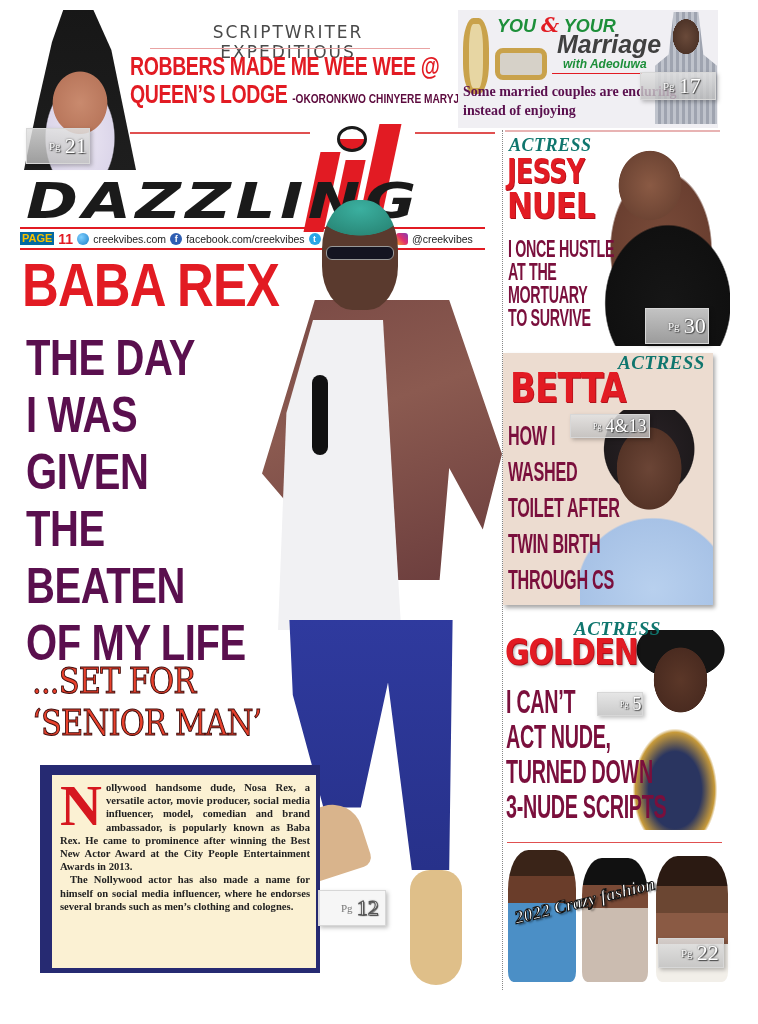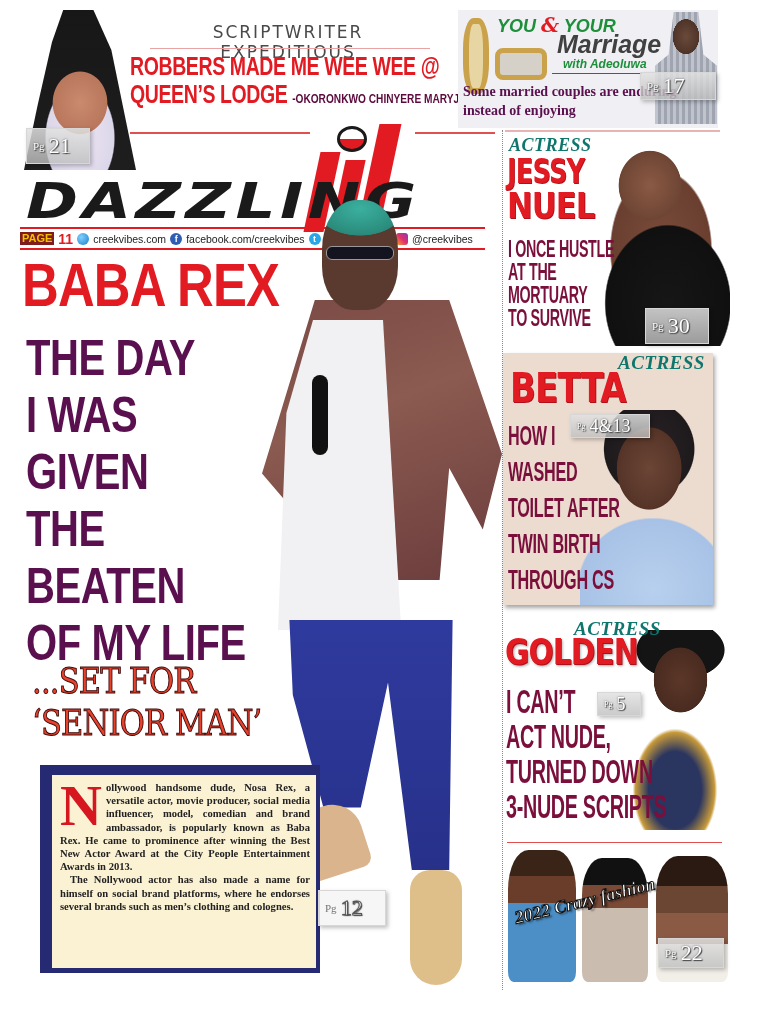--- a/index.html
+++ b/index.html
@@ -13,21 +13,21 @@
     left: 24px; top: 10px; width: 112px; height: 160px;
     background: radial-gradient(ellipse 40% 32% at 50% 58%, #c98a6e 0%, #b9775c 60%, transparent 62%),
                 radial-gradient(ellipse 55% 60% at 50% 80%, #ece7f3 0%, #dcd6ea 55%, transparent 57%),
                 linear-gradient(180deg, #171717 0%, #1e1e1e 100%);
     clip-path: polygon(35% 0, 62% 0, 78% 25%, 100% 100%, 0 100%, 12% 60%, 25% 20%);
   }
   .pg-badge {
     position: absolute; border: 1px solid #d7d7d7;
     background: linear-gradient(180deg, rgba(225,225,225,0.85), rgba(190,190,190,0.8));
     color: #fff; font-family: "Liberation Serif", serif; text-shadow: 0 0 2px #555, 1px 1px 1px #444;
-    display: flex; align-items: baseline; gap: 4px; padding: 0 6px; box-shadow: 2px 2px 4px rgba(0,0,0,0.25);
+    display: flex; align-items: baseline; gap: 4px; padding: 0 22px; box-shadow: 2px 2px 4px rgba(0,0,0,0.25);
   }
   .pg-badge .pg { font-size: 11px; }
   .pg-badge .num { font-size: 22px; }
 
   .kicker {
     left: 148px; top: 22px; width: 280px; text-align: center;
     font-family: "DejaVu Sans", sans-serif; font-size: 17px; letter-spacing: 2px; color: #4a4a4a; font-weight: normal;
   }
   .kicker-rule { left: 150px; top: 48px; width: 280px; height: 1px; background: #e9a3a3; }
   .tl-head1 {
@@ -72,21 +72,21 @@
     font-size: 56px; letter-spacing: 4px; color: #1a1a1a; transform: scaleX(1.12) scaleY(0.9); transform-origin: left;
     white-space: nowrap;
   }
   .logo-bar { background: #e21b23; transform: skewX(-12deg); }
   .logo-ring { left: 337px; top: 126px; width: 30px; height: 26px; border: 3px solid #1a1a1a; border-radius: 50%;
     background: linear-gradient(180deg, #fff 0 50%, #e21b23 50% 100%); }
 
   .social-rule-top { left: 20px; top: 227px; width: 465px; height: 2px; background: #e21b23; }
   .social-rule-bot { left: 20px; top: 248px; width: 465px; height: 2px; background: #e21b23; }
   .social-bar { left: 20px; top: 231px; height: 15px; display: flex; align-items: center; gap: 4px; font-size: 10.5px; color: #222; white-space: nowrap; }
-  .page-tag { background: #7f1d1d; color: #f4c000; font-weight: bold; padding: 0 2px; font-size: 11px; line-height: 13px; }
+  .page-tag { background: #0369a1; color: #f4c000; font-weight: bold; padding: 0 2px; font-size: 11px; line-height: 13px; }
   .page-num { color: #e21b23; font-weight: bold; font-size: 14px; }
   .sicon { display: inline-block; width: 12px; height: 12px; border-radius: 50%; color: #fff; font-size: 9px; font-weight: bold; text-align: center; line-height: 12px; }
   .globe { background: radial-gradient(circle at 35% 35%, #7fd0ff, #1a7ec9); }
   .fb { background: #2f5fb3; }
   .tw { background: #2aa6e6; }
   .ig { background: linear-gradient(45deg, #f5a623, #e1306c, #833ab4); border-radius: 3px; }
 
   
   .fig-head { left: 322px; top: 200px; width: 76px; height: 110px; border-radius: 45% 45% 40% 40%;
     background: radial-gradient(ellipse 70% 30% at 50% 8%, #3bb0a0 0%, #2a8a7a 80%, transparent 82%), #5a3a2e; }
@@ -223,21 +223,21 @@
 <div class="abs fig-head"></div>
 <div class="abs fig-glasses"></div>
 <div class="abs fig-jeans"></div>
 <div class="abs fig-boot1"></div>
 <div class="abs fig-boot2"></div>
 
 <div class="abs intro-outer"></div>
 <div class="abs intro-inner">
   <span class="dropcap">N</span>
   <p>ollywood handsome dude, Nosa Rex, a versatile actor, movie producer, social media influencer, model, comedian and brand ambassador, is popularly known as Baba Rex. He came to prominence after winning the Best New Actor Award at the City People Entertainment Awards in 2013.</p>
-  <p>The Nollywood actor has also made a name for himself on social brand platforms, where he endorses several brands such as men’s clothing and colognes.</p>
+  <p>The Nollywood actor has also made a name for himself on social media influencer, where he endorses several brands such as men’s clothing and colognes.</p>
 </div>
 <div class="pg-badge" style="left:318px; top:890px; width:68px; height:36px; align-items:center; background: rgba(245,245,245,0.85);">
   <span class="pg" style="color:#777; text-shadow:none;">Pg</span>
   <span class="num" style="color:#fff; -webkit-text-stroke:1px #555;">12</span>
 </div>
 
 <div class="abs col-divider"></div>
 
 <div class="abs rc-rule" style="left:505px; top:130px; width:215px;"></div>
 <div class="abs jessy-photo"></div>

